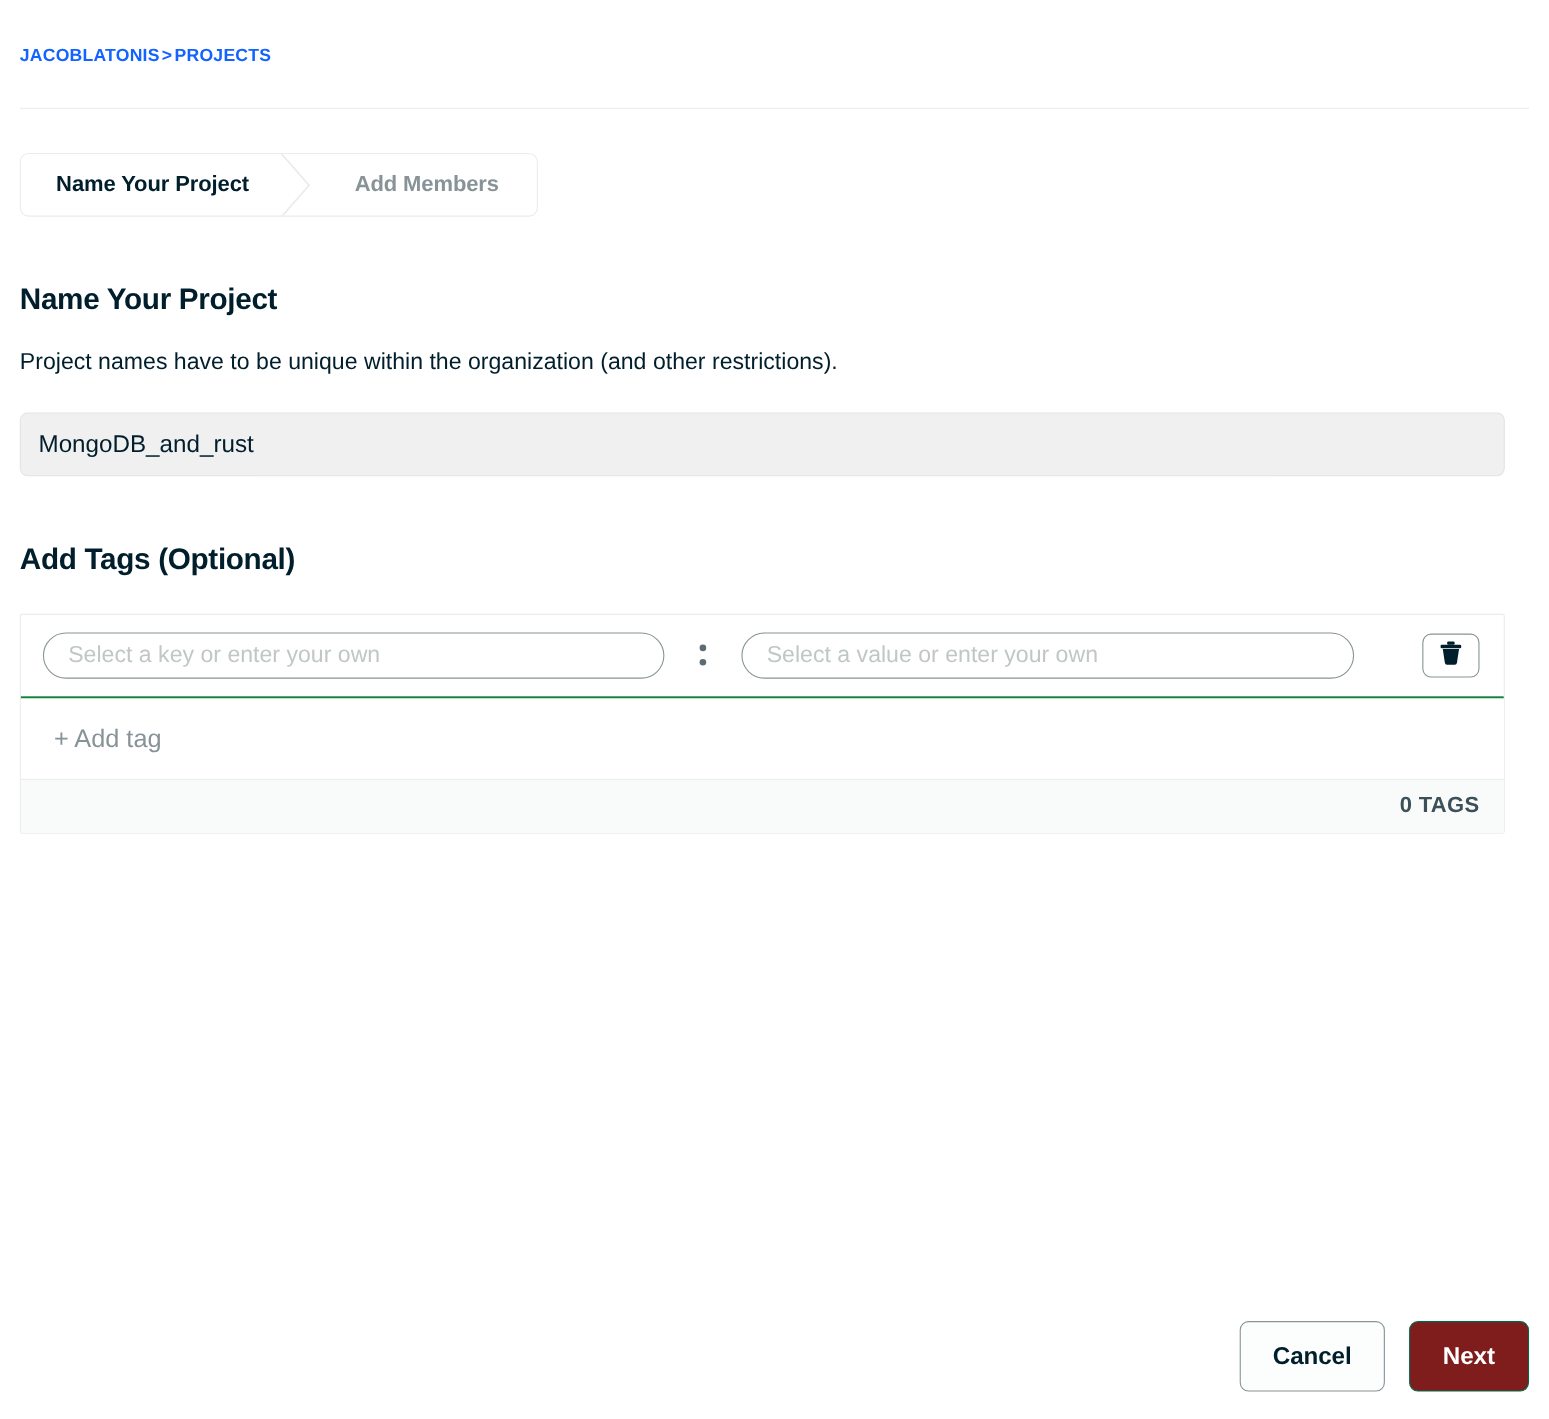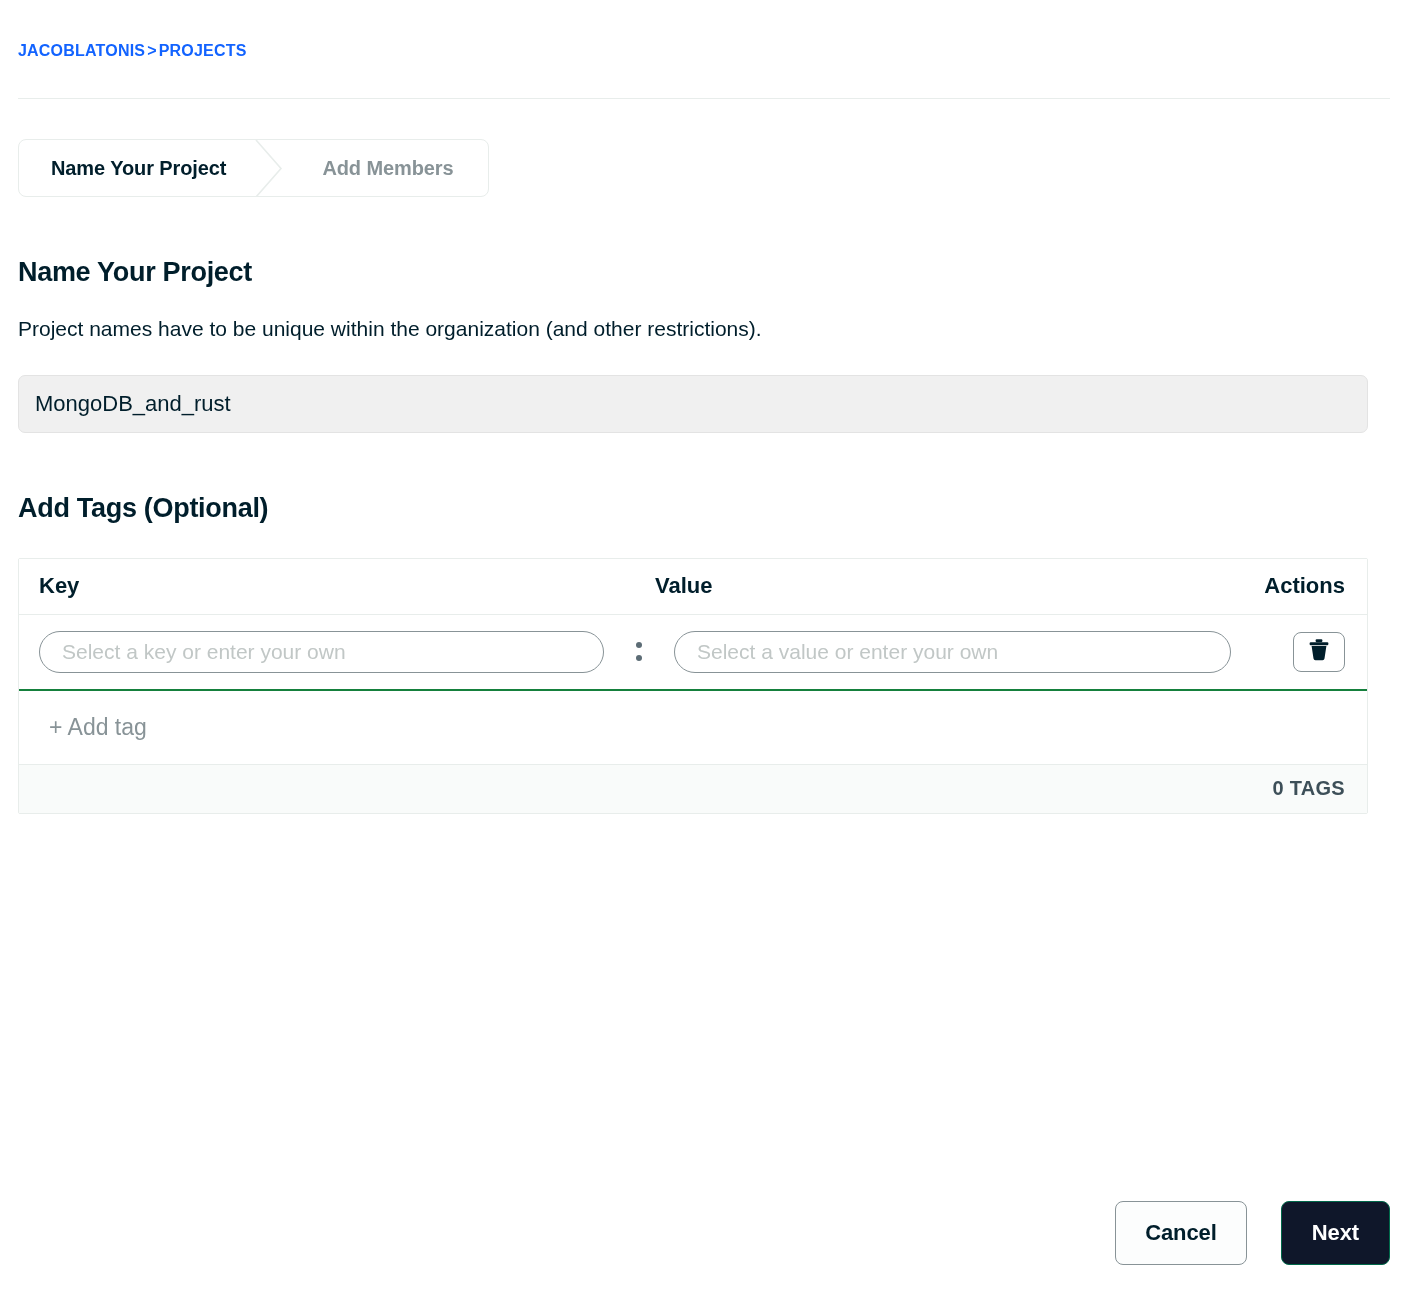--- a/index.html
+++ b/index.html
@@ -251,39 +251,39 @@
     letter-spacing: 0.3px;
   }
 
   
   .footer-actions {
     position: absolute;
     right: 18px;
     top: 1177px;
     display: flex;
     align-items: center;
-    gap: 34px;
+    gap: 22px;
   }
   .btn {
     font-family: "Liberation Sans", sans-serif;
     font-size: 22px;
     font-weight: 700;
     border-radius: 8px;
     cursor: pointer;
     letter-spacing: -0.1px;
   }
   .btn-cancel {
     background: #FCFDFD;
     border: 1px solid #889397;
     color: #001E2B;
     height: 64px;
     padding: 0 29px;
   }
   .btn-next {
-    background: #0f172a;
+    background: #7f1d1d;
     border: 1px solid #00684A;
     color: #ffffff;
     height: 64px;
     padding: 0 30px;
   }
 </style>
 </head>
 <body>
 
 <div class="page">
@@ -317,25 +317,20 @@
   <p class="section-desc">Project names have to be unique within the organization (and other restrictions).</p>
 
   <input class="name-input" type="text" value="MongoDB_and_rust" style="">
 
   
   <h2 class="section-title">Add Tags (Optional)</h2>
 
   
   <div class="tags-table">
 
-    <div class="tags-head">
-      <div class="col-key th">Key</div>
-      <div class="col-value th">Value</div>
-      <div class="col-actions th">Actions</div>
-    </div>
 
     <div class="tags-row">
       <div class="key-wrap">
         <input class="pill-input" type="text" placeholder="Select a key or enter your own" style="">
       </div>
       <div class="colon-sep">
         <span class="colon-dot"></span>
           <span class="colon-dot"></span>
       </div>
       <div class="value-wrap">

